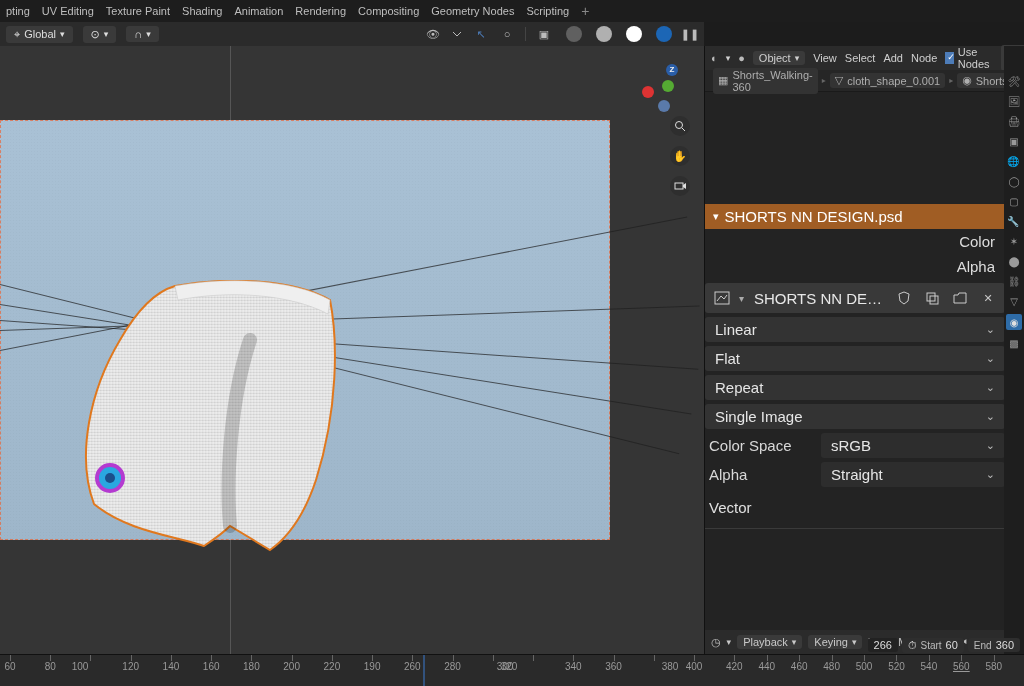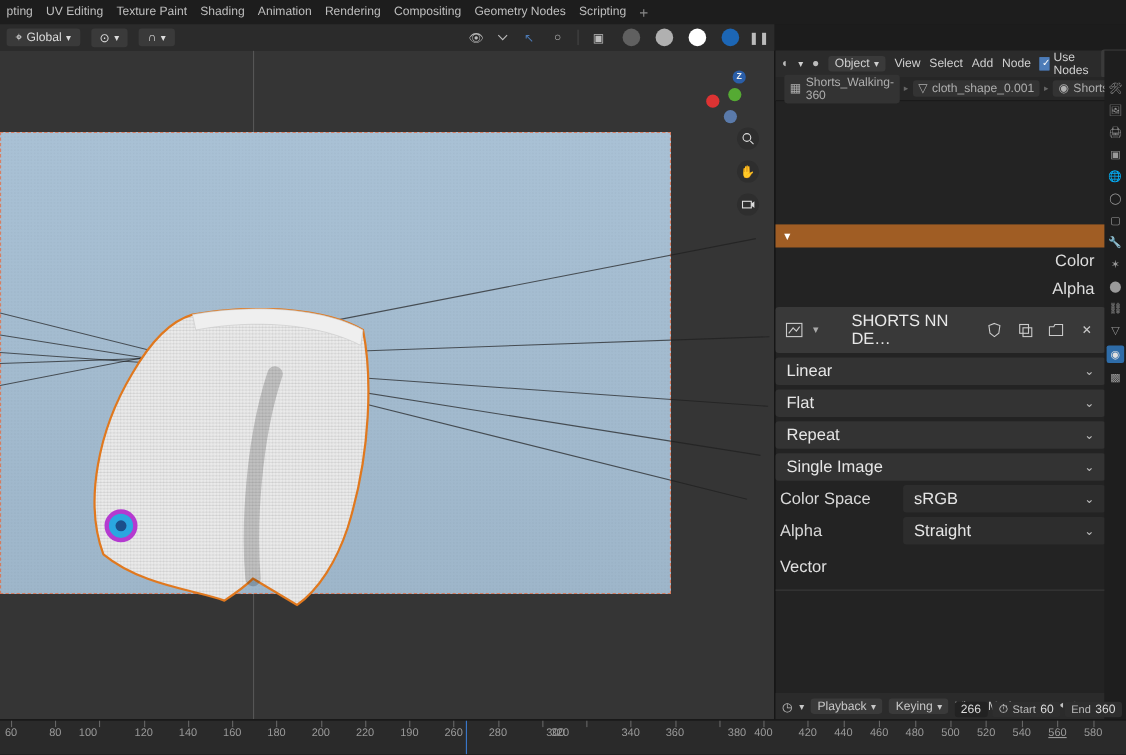--- a/index.html
+++ b/index.html
@@ -131,21 +131,21 @@
   .nodeheader {
     background:#a05d24; color:#fff; padding:4px 8px; font-size:15px;
     display:flex; align-items:center; gap:6px;
   }
   .nodeheader .chev { font-size:11px; }
   .outsock-row { text-align:right; padding:4px 10px; font-size:15px; color:#ddd; }
   .imagerow {
     margin-top:4px; padding:4px 6px; background:#393939; border-radius:3px;
     display:flex; align-items:center; gap:6px;
   }
-  .imagerow .imlabel { flex:1; font-size:15px; color:#e8e8e8; padding-left:4px;margin-left:20px; }
+  .imagerow .imlabel { flex:1; font-size:15px; color:#e8e8e8; padding-left:4px; }
   .imagerow .ib { width:22px; height:22px; display:flex; align-items:center; justify-content:center;
     color:#c8c8c8; border-radius:2px; }
 
   .droprow {
     margin-top:4px; background:#333333; border-radius:3px; padding:4px 10px;
     display:flex; align-items:center; font-size:15px; color:#e6e6e6;
   }
   .droprow .caret { margin-left:auto; font-size:11px; color:#bbb; }
 
   .kvrow {
@@ -364,20 +364,21 @@
         <span class="sep tri">▸</span>
         <span class="pill2">
           <span>◉</span>
           <span>Shorts_Main</span>
         </span>
       </div>
 
       <div class="nodepanel">
         <div class="nodeheader">
           <span class="chev">▾</span>
+          <span>SHORTS NN DESIGN.psd</span>
         </div>
         <div class="outsock-row">Color</div>
         <div class="outsock-row">Alpha</div>
 
         <div class="imagerow">
           <span class="ib">
             <svg width="18" height="18">
                 <rect x="2" y="3" width="14" height="12" stroke="#ccc" fill="none"></rect>
                 <path d="M4 12 L8 7 L11 10 L14 6" stroke="#ccc" fill="none"></path>
               </svg>

